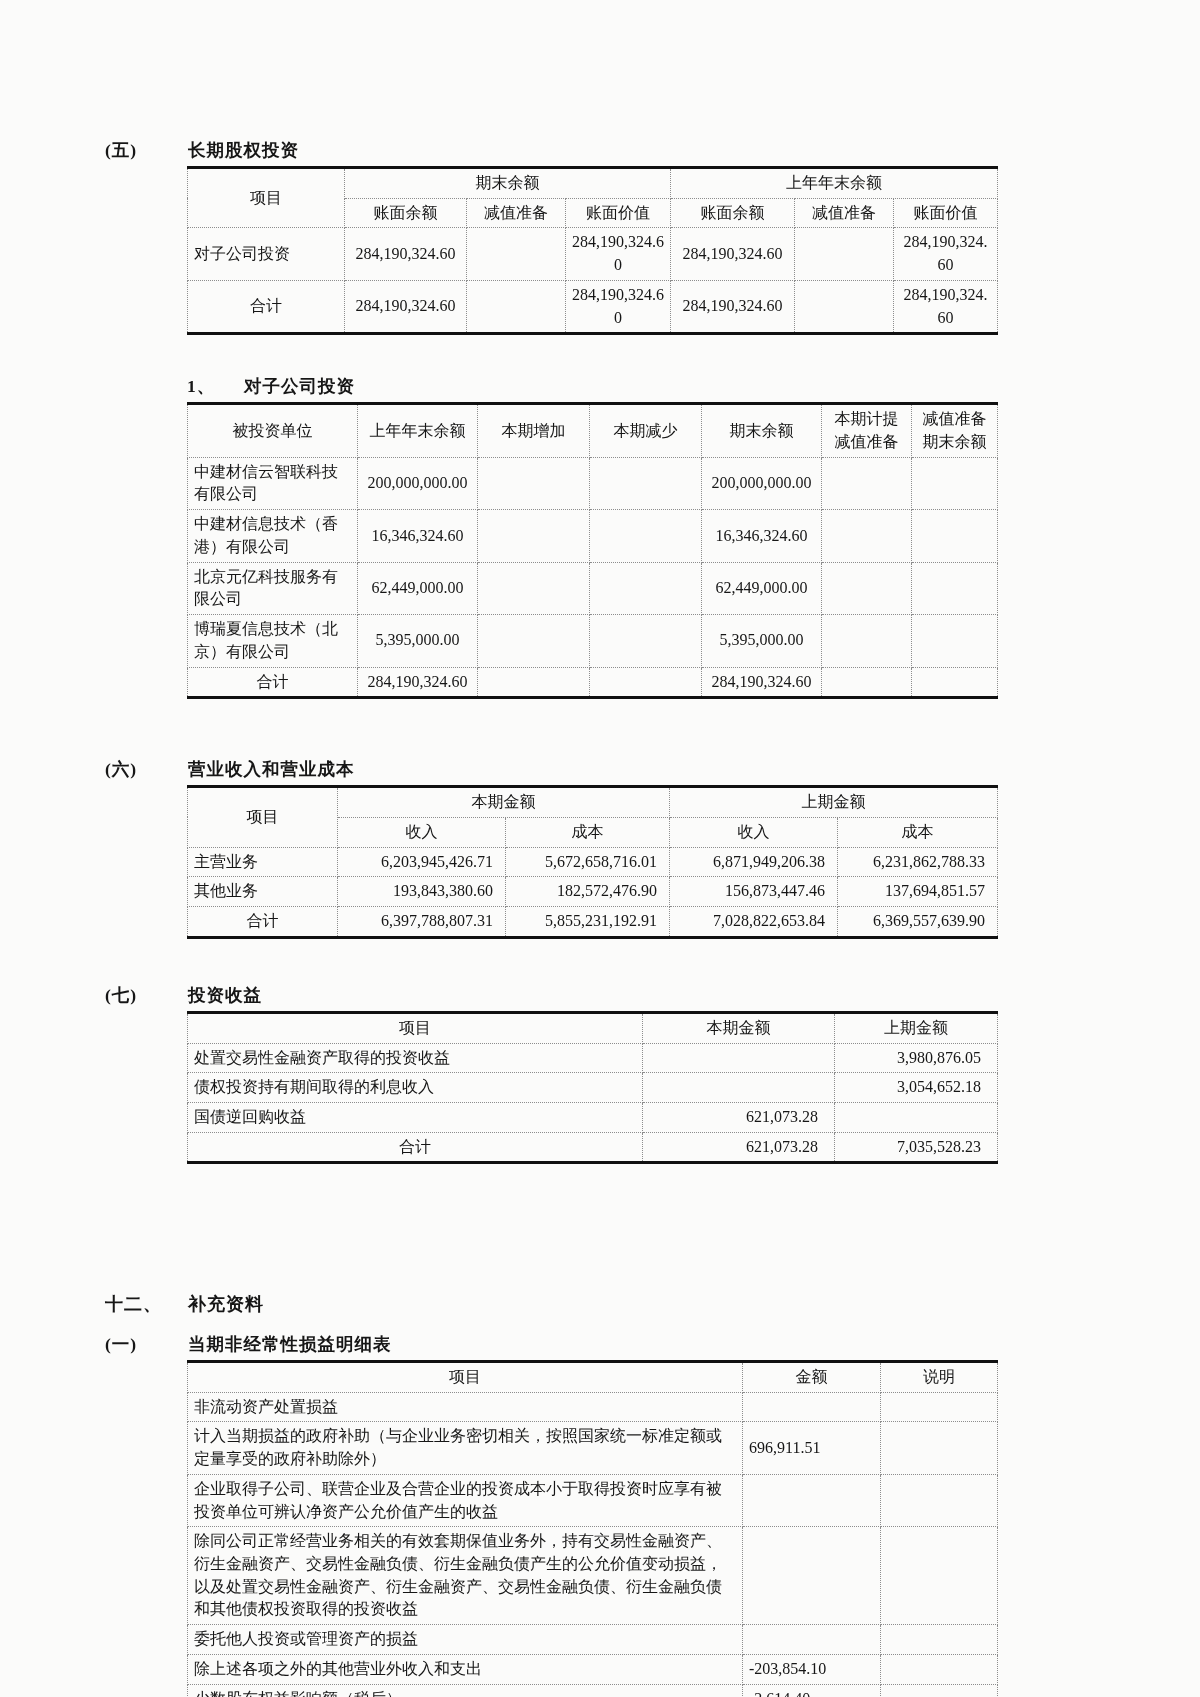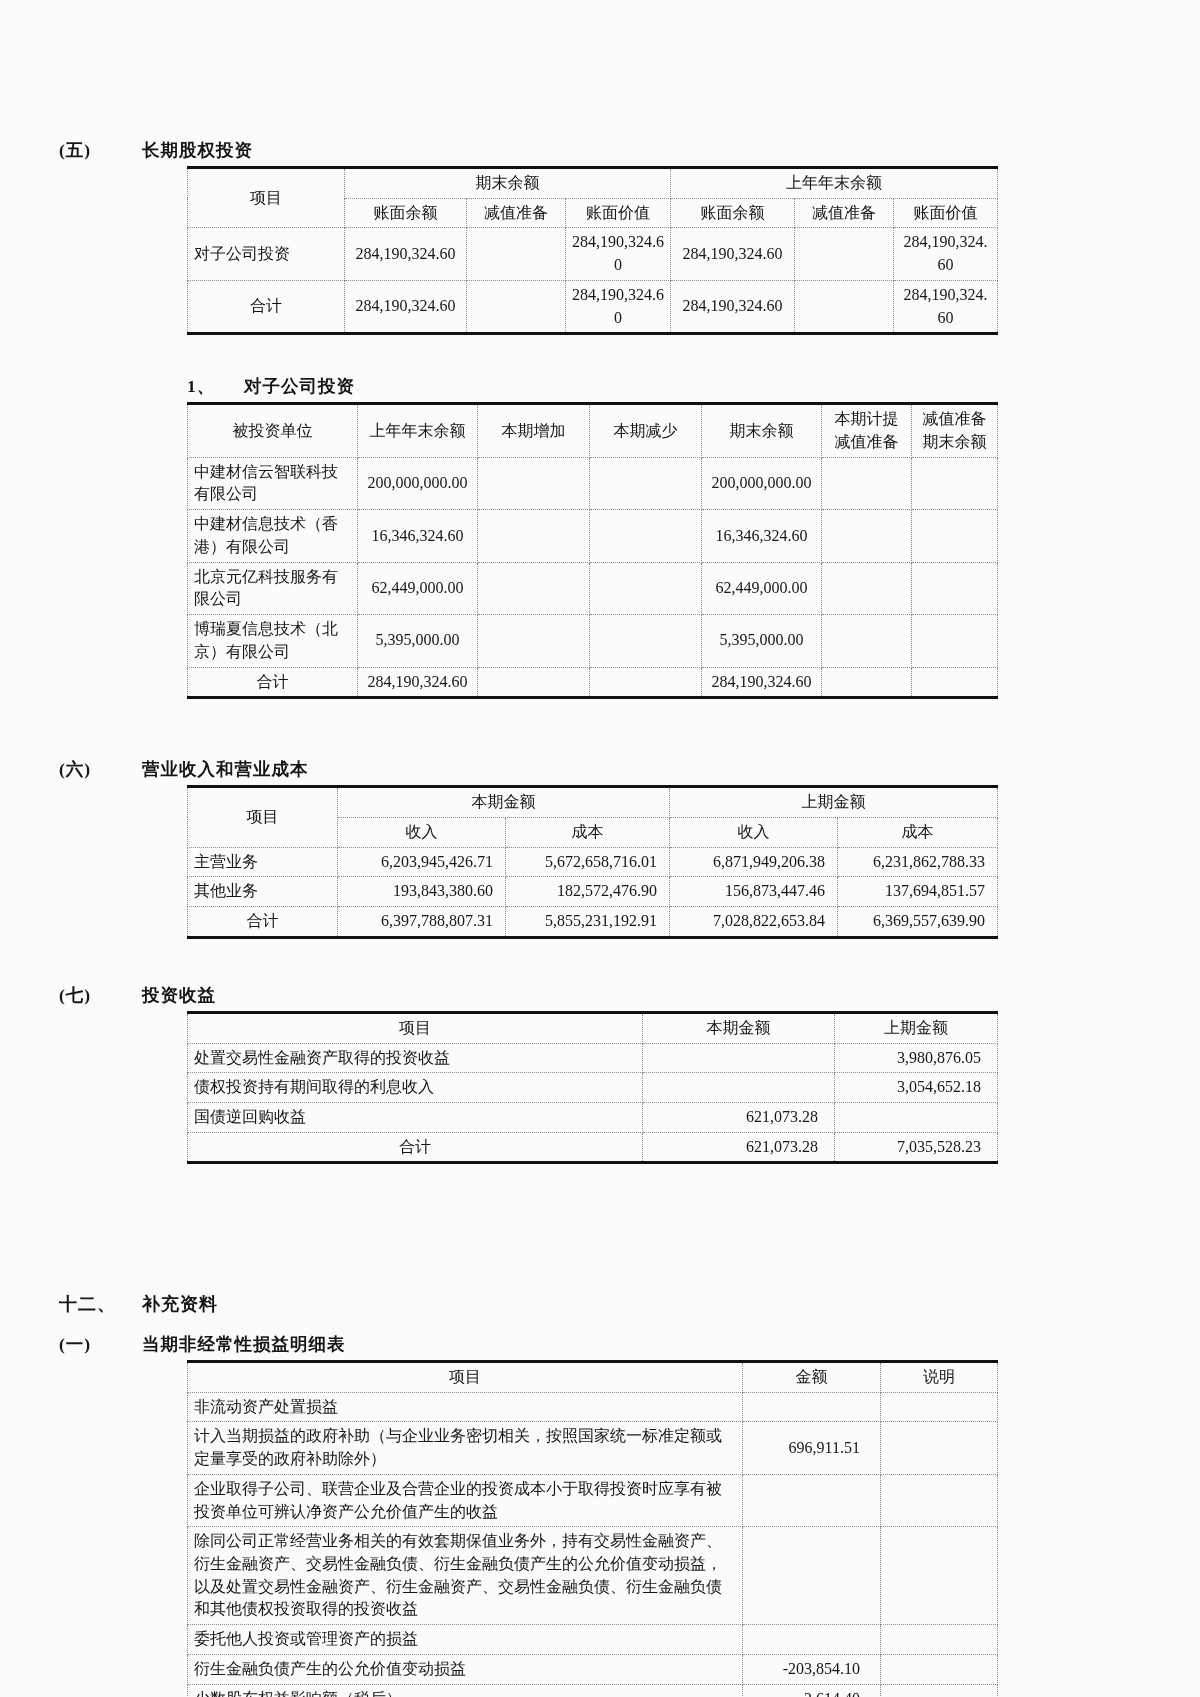--- a/index.html
+++ b/index.html
@@ -7,21 +7,21 @@
     width:1200px;height:1697px;
     background:#fbfbfa;
     color:#161616;
     font-family:"Liberation Serif","DejaVu Serif",serif;
     overflow:hidden;
     position:relative;
   }
   .content{padding-top:140px;}
   
   .sec-heading{
-    margin-left:59px;
+    margin-left:105px;
     font-weight:bold;
     font-size:17.5px;
     line-height:1.2;
     letter-spacing:1px;
   }
   .sec-heading .sec-num{display:inline-block;}
   .h5 .sec-num,.h6 .sec-num,.h7 .sec-num,.h121 .sec-num{width:83px;}
   .h12 .sec-num{width:83px;}
   .hsub{margin-left:187px;}
   .hsub .sec-num{width:57px;}
@@ -44,21 +44,21 @@
     line-height:1.42;
     word-break:break-all;
     overflow:hidden;
   }
   .c{text-align:center;}
   .lbl{text-align:left;padding-left:10px;}
   .num{font-variant-numeric:tabular-nums;}
   .t1 .num,.t2 .num{text-align:center;}
   .t3 .num{text-align:right;padding-right:12px;}
   .t4 .num{text-align:right;padding-right:16px;}
-  .t5 .num{text-align:right;padding-right:20px;}
+  .t5 .num{text-align:left;padding-right:20px;}
   .t2 td{padding:4px 6px;}
   .t5{font-size:15px;}
   .t5 td{padding:4px 8px;}
   
   .gap-sub{margin-top:41px;}
   .gap-s6{margin-top:60px;}
   .gap-s7{margin-top:46px;}
   .gap-s12{margin-top:130px;font-family:Liberation Serif, serif;}
   .gap-s121{margin-top:18px;}
 </style>
@@ -318,21 +318,21 @@
         <td class="lbl">除同公司正常经营业务相关的有效套期保值业务外，持有交易性金融资产、衍生金融资产、交易性金融负债、衍生金融负债产生的公允价值变动损益，以及处置交易性金融资产、衍生金融资产、交易性金融负债、衍生金融负债和其他债权投资取得的投资收益</td>
         <td class="num"></td>
         <td class="num"></td>
       </tr>
       <tr>
         <td class="lbl">委托他人投资或管理资产的损益</td>
         <td class="num"></td>
         <td class="num"></td>
       </tr>
       <tr>
-        <td class="lbl">衍生金融负债产生的公允价值变动损益</td>
+        <td class="lbl">除上述各项之外的其他营业外收入和支出</td>
         <td class="num">-203,854.10</td>
         <td class="num"></td>
       </tr>
       <tr>
         <td class="lbl">少数股东权益影响额（税后）</td>
         <td class="num">-2,614.40</td>
         <td class="num"></td>
       </tr>
       <tr>
         <td class="c">合计</td>

